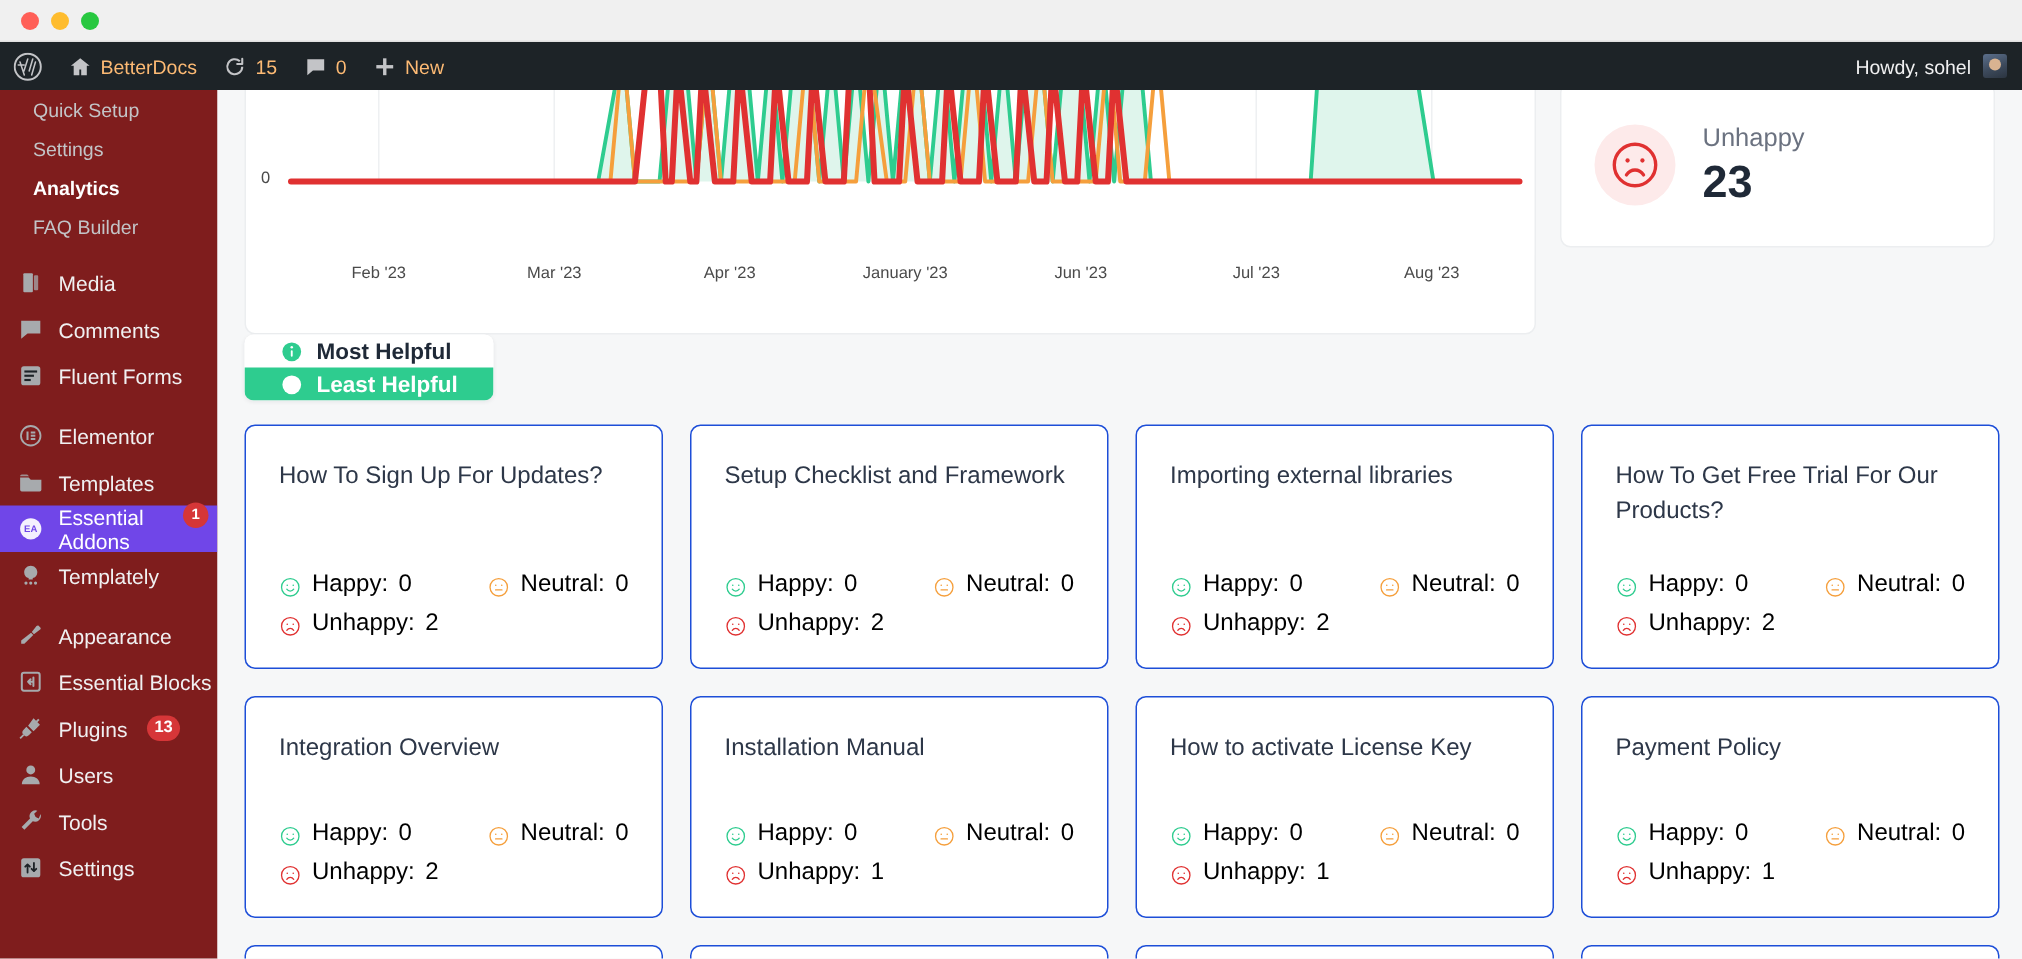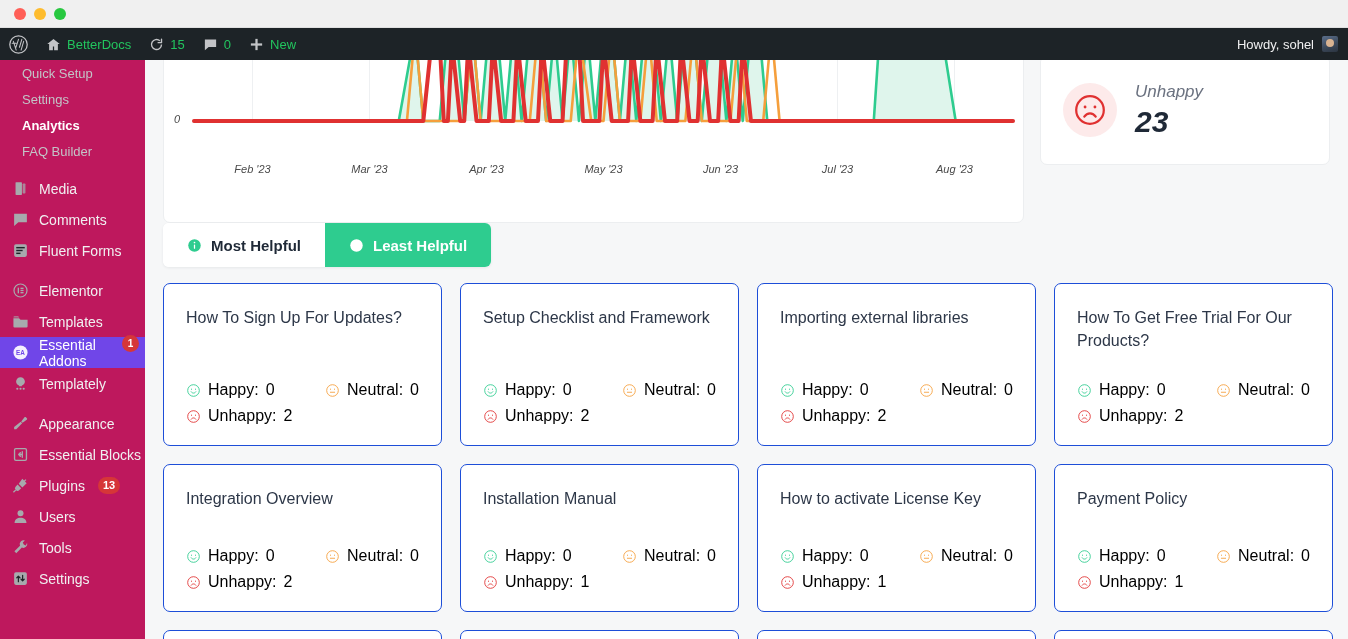--- a/index.html
+++ b/index.html
@@ -23,41 +23,41 @@
   .tl-green { background: #28c840; }
 
   
   #admin-bar {
     position: absolute; left: 0; top: 28px; width: 1348px; height: 32px;
     background: #1d2327; color: #f0f0f1;
     display: flex; align-items: center; font-size: 13px;
   }
   .ab-item {
     display: flex; align-items: center; gap: 6px;
-    height: 32px; padding: 0 9px; color: #22c55e; white-space: nowrap; text-align: right;
+    height: 32px; padding: 0 9px; color: #fdba74; white-space: nowrap; text-align: right;
   }
   .ab-item .ab-ico { display: inline-flex; align-items: center; }
   #admin-bar-right {
     margin-left: auto; display: flex; align-items: center;
     gap: 8px; padding-right: 10px; font-size: 13px;
   }
   #avatar {
     width: 16px; height: 16px; border-radius: 2px;
     background: linear-gradient(160deg,#5b6f8c 0%,#3d4a5c 55%,#2b3440 100%);
     position: relative; overflow: hidden; flex: none;
   }
   #avatar::after {
     content: ""; position: absolute; left: 4px; top: 3px;
     width: 8px; height: 8px; border-radius: 50%; background: #d9b391;
   }
 
   
   #sidebar {
     position: absolute; left: 0; top: 60px; width: 145px; height: 579px;
-    background: #be185d; color: #c3c4c7; font-size: 14px;
+    background: #7f1d1d; color: #c3c4c7; font-size: 14px;
     overflow: hidden;
   }
   .sub-item {
     height: 26px; display: flex; align-items: center;
     padding-left: 22px; color: #c3c4c7; font-size: 13px;
   }
   .sub-item.active { color: #fff; font-weight: bold; }
   .menu-item {
     height: 31px; display: flex; align-items: center; gap: 9px;
     padding-left: 10px; color: #f0f0f1; font-size: 14px;
@@ -86,31 +86,30 @@
   
   #main {
     position: absolute; left: 145px; top: 60px;
     width: 1203px; height: 579px; background: #f6f7f8;
     overflow: hidden;
   }
 
   .card {
     background: #fff; border: 1px solid #eceef0;
     border-radius: 7px;
-    font-style: italic;
   }
 
   
   #chart-card {
     position: absolute; left: 18px; top: -65px;
     width: 861px; height: 228px; padding: 0;
   }
   #chart-plot { position: absolute; left: 0; top: 0; width: 861px; height: 190px; }
   #chart-axis {
-    position: absolute; left: 0; top: 167px; width: 861px; height: 30px;
+    position: absolute; left: 0; top: 180px; width: 861px; height: 30px;
     color: #4a4a4a; font-size: 11px;
   }
   .tick-label { position: absolute; transform: translateX(-50%); white-space: nowrap; }
   #y-zero {
     position: absolute; left: 10px; top: 117px;
     font-size: 11px; color: #4a4a4a;
   }
 
   
   #unhappy-card {
@@ -124,21 +123,21 @@
     justify-content: center; flex: none;
   }
   #unhappy-label { font-size: 17px; color: #6b7280; margin-bottom: 3px; }
   #unhappy-value { font-size: 30px; color: #1f2937; font-weight: 600; }
 
   
   #tabs {
     position: absolute; left: 18px; top: 163px;
     display: flex; background: #fff; border-radius: 6px;
     box-shadow: 0 1px 3px rgba(16,24,40,.07);
-    overflow: hidden; height: 44px;
+    overflow: hidden; height: 44px; flex-direction: column;
   }
   .tab {
     display: flex; align-items: center; gap: 9px;
     padding: 0 24px; height: 44px; font-size: 15px;
     color: #1f2937; font-weight: 600; background: #fff;
   }
   .tab.active { background: #2ecc8f; color: #fff; }
   .tab-ico { display: inline-flex; }
 
   
@@ -152,21 +151,21 @@
     display: flex; flex-direction: column;
   }
   .doc-card.h-tall { height: 163px; }
   .doc-card.h-short { height: 148px; }
   .doc-card.h-stub { height: 60px; padding-bottom: 0; }
   .doc-title {
     font-size: 16px; color: #2d3748; line-height: 1.45;
     margin-bottom: auto;
   }
   .stat {
-    display: flex; align-items: center; gap: 7px; white-space: nowrap;
+    display: flex; align-items: flex-end; gap: 7px; white-space: nowrap;
   }
   .stat-happy { width: 155px; }
   .stat-unhappy { width: 155px; }
   .stats-block { margin-top: 12px; }
   .stats-line { display: flex; align-items: center; margin-bottom: 8px; }
   .stats-line:last-child { margin-bottom: 0; }
   .s-ico { display: inline-flex; flex: none; }
 </style>
 </head>
 <body>
@@ -389,21 +388,21 @@
         <line x1="790.5" x2="790.5" y1="4" y2="125" stroke="#eef0f2" stroke-width="1"></line>
         <polygon points="30,125 30,125 234.75,125 251.13000000000002,34.25 259.32000000000005,125 275.7,125 283.89,34.25 292.08,34.25 300.27000000000004,125 308.46000000000004,34.25 316.65,125 324.84,34.25 333.03,34.25 341.22,125 349.41,34.25 357.6,125 365.78999999999996,34.25 373.97999999999996,34.25 382.17,125 390.36,34.25 398.55,125 406.74,34.25 414.92999999999995,125 423.12,34.25 431.31,125 439.5,34.25 447.69,34.25 455.88,125 464.07000000000005,34.25 472.26000000000005,125 480.45000000000005,34.25 488.64000000000004,34.25 496.83,125 505.02,34.25 513.21,125 521.4,34.25 529.5899999999999,34.25 537.78,125 545.97,34.25 554.16,34.25 562.35,125 570.5400000000001,34.25 578.73,125 586.9200000000001,34.25 595.1099999999999,34.25 603.3,125 619.68,125 709.77,125 717.9599999999999,4 750.72,4 758.91,22.150000000000006 775.2900000000001,22.150000000000006 791.6700000000001,125 849,125 849,125" fill="#dff5ec"></polygon>
         <polyline points="30,125 234.75,125 251.13000000000002,34.25 259.32000000000005,125 275.7,125 283.89,34.25 292.08,34.25 300.27000000000004,125 308.46000000000004,34.25 316.65,125 324.84,34.25 333.03,34.25 341.22,125 349.41,34.25 357.6,125 365.78999999999996,34.25 373.97999999999996,34.25 382.17,125 390.36,34.25 398.55,125 406.74,34.25 414.92999999999995,125 423.12,34.25 431.31,125 439.5,34.25 447.69,34.25 455.88,125 464.07000000000005,34.25 472.26000000000005,125 480.45000000000005,34.25 488.64000000000004,34.25 496.83,125 505.02,34.25 513.21,125 521.4,34.25 529.5899999999999,34.25 537.78,125 545.97,34.25 554.16,34.25 562.35,125 570.5400000000001,34.25 578.73,125 586.9200000000001,34.25 595.1099999999999,34.25 603.3,125 619.68,125 709.77,125 717.9599999999999,4 750.72,4 758.91,22.150000000000006 775.2900000000001,22.150000000000006 791.6700000000001,125 849,125" fill="none" stroke="#2ecc8f" stroke-width="2.6" stroke-linejoin="round" stroke-linecap="round"></polyline>
         <polyline points="30,125 242.94,125 251.13000000000002,34.25 259.32000000000005,125 300.27000000000004,125 308.46000000000004,34.25 316.65,125 365.78999999999996,125 373.97999999999996,34.25 382.17,125 406.74,125 414.92999999999995,34.25 427.215,125 439.5,125 447.69,34.25 455.88,125 476.355,125 484.545,34.25 492.73499999999996,125 521.4,125 529.5899999999999,34.25 537.78,125 566.445,125 574.635,34.25 582.825,125 599.2049999999999,125 607.395,34.25 615.5849999999999,125 849,125" fill="none" stroke="#f59f3c" stroke-width="2.6" stroke-linejoin="round" stroke-linecap="round"></polyline>
         <polyline points="30,125 259.32000000000005,125 267.51,46.349999999999994 275.7,46.349999999999994 279.79499999999996,125 283.89,125 287.985,46.349999999999994 296.175,125 300.27000000000004,125 304.365,46.349999999999994 312.55499999999995,125 324.84,125 328.935,46.349999999999994 337.125,125 349.41,125 353.505,46.349999999999994 361.69500000000005,125 373.97999999999996,125 378.075,46.349999999999994 386.265,125 398.55,125 402.64500000000004,46.349999999999994 414.92999999999995,46.349999999999994 419.025,125 435.405,125 439.5,46.349999999999994 447.69,125 464.07000000000005,125 468.165,46.349999999999994 476.355,125 488.64000000000004,125 492.73499999999996,46.349999999999994 500.92499999999995,125 513.21,125 517.305,46.349999999999994 525.495,125 533.685,125 537.78,46.349999999999994 545.97,125 554.16,125 558.255,46.349999999999994 566.445,125 574.635,125 578.73,46.349999999999994 586.9200000000001,125 849,125" fill="none" stroke="#e03131" stroke-width="4" stroke-linejoin="round" stroke-linecap="round"></polyline>
       </svg>
     <div id="chart-axis">
         <div class="tick-label" style="left: 88.5px;">Feb '23</div>
         <div class="tick-label" style="left: 205.5px;">Mar '23</div>
         <div class="tick-label" style="left: 322.5px;">Apr '23</div>
-        <div class="tick-label" style="left: 439.5px;">May '23</div>
+        <div class="tick-label" style="left: 439.5px;">January '23</div>
         <div class="tick-label" style="left: 556.5px;">Jun '23</div>
         <div class="tick-label" style="left: 673.5px;">Jul '23</div>
         <div class="tick-label" style="left: 790.5px;">Aug '23</div>
       </div>
   </div>
 
   <div id="unhappy-card" class="card">
     <div id="unhappy-ico-wrap">
       <svg width="36" height="36" viewBox="0 0 24 24" fill="none" stroke="#e03131" stroke-width="1.5">
         <circle cx="12" cy="12" r="9.2"></circle>

